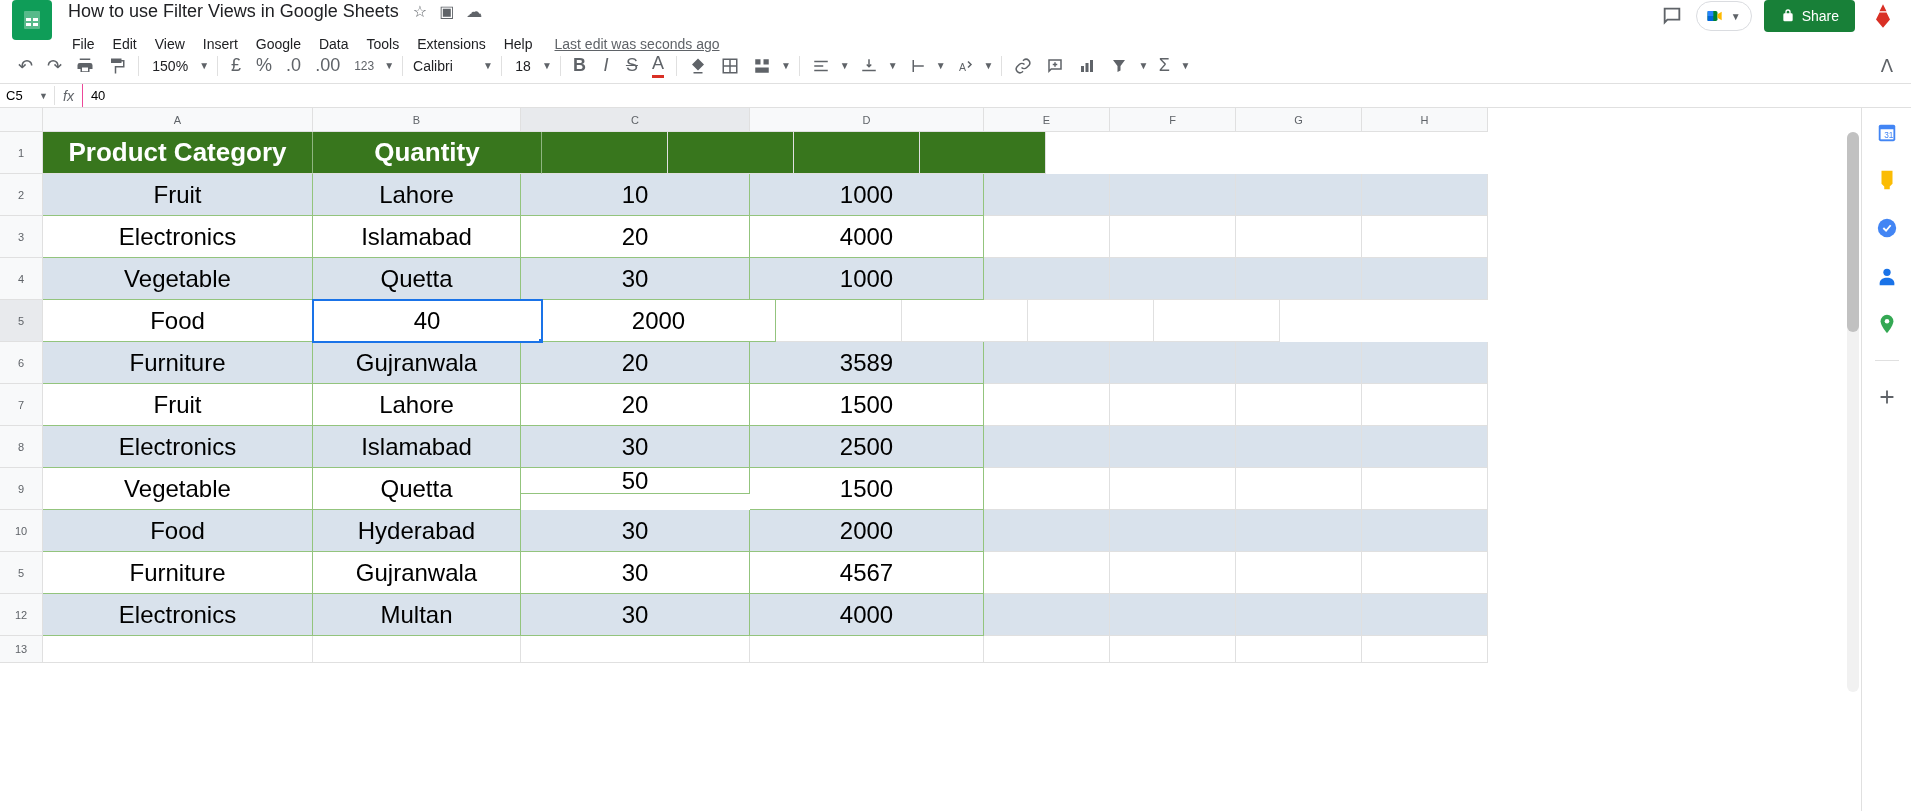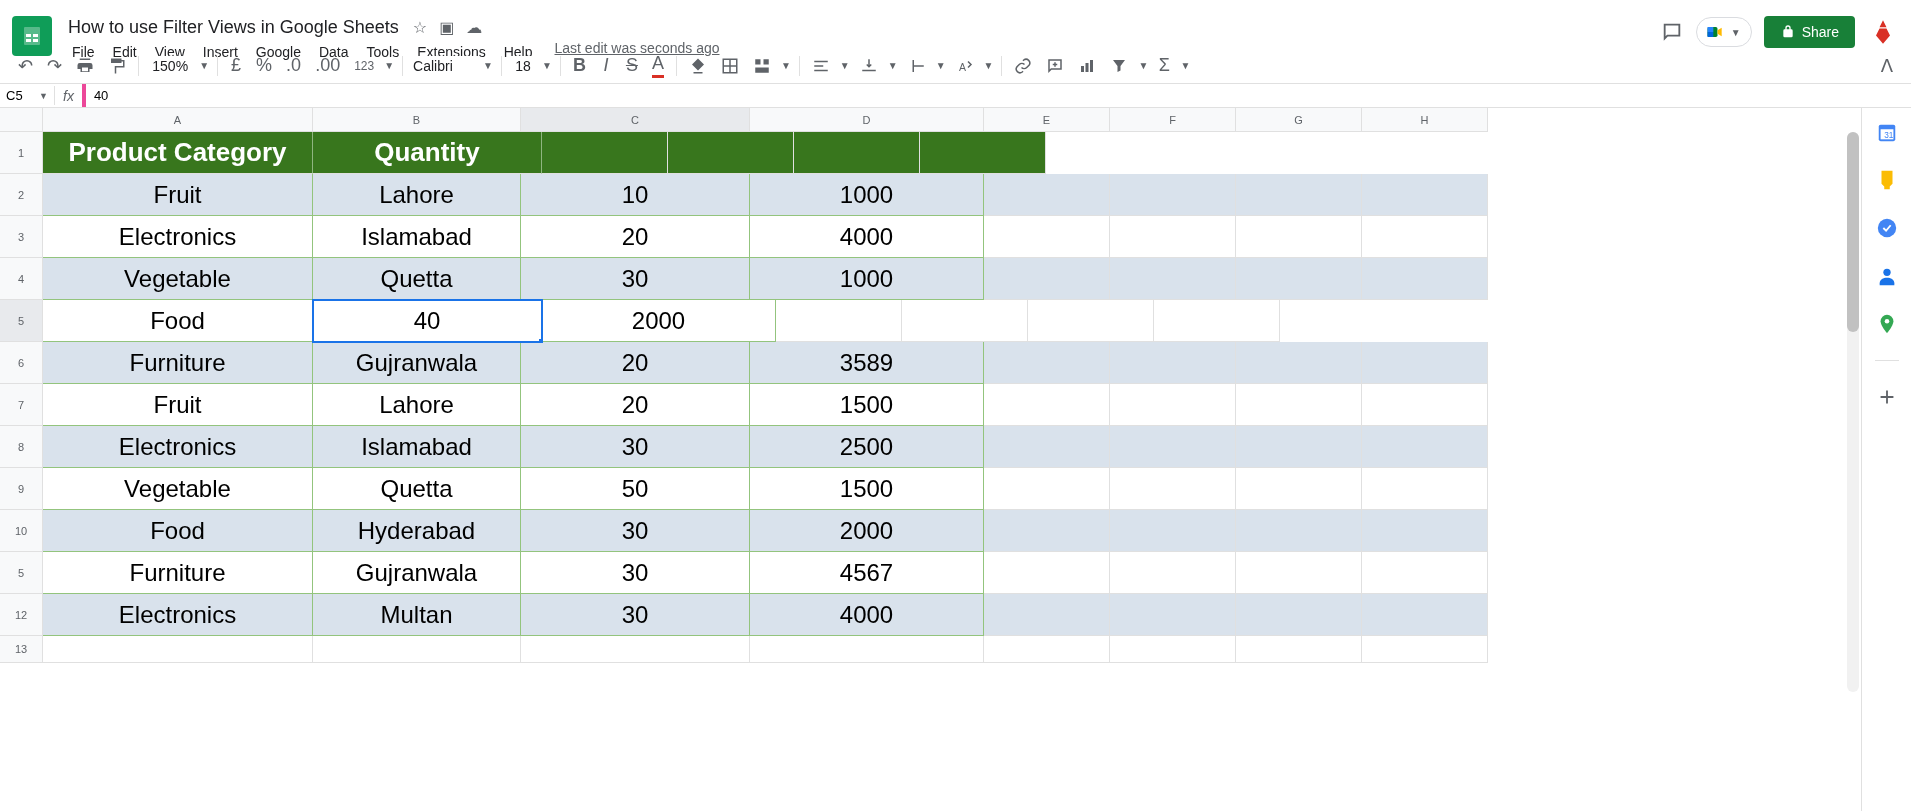--- a/index.html
+++ b/index.html
@@ -1,26 +1,26 @@
 <!DOCTYPE html>
 <html><head>
 <meta charset="utf-8">
 <style>
   * { box-sizing: border-box; margin: 0; padding: 0; }
   body { font-family: Arial, sans-serif; background: #fff; overflow: hidden; width: 1911px; height: 811px; position: relative; }
   
   
-  .header { display: flex; align-items: flex-start; padding: 16px 12px 0 12px; height: 48px; }
+  .header { display: flex; align-items: flex-start; padding: 0 12px 0 12px; height: 48px; }
   .doc-icon { width: 40px; height: 40px; background: #0f9d58; border-radius: 4px; display: flex; align-items: center; justify-content: center; margin-right: 12px; flex-shrink: 0; }
   .doc-icon svg { width: 24px; height: 24px; }
   .title-area { flex: 1; }
   .title-row { display: flex; align-items: center; gap: 8px; height: 22px; }
   .doc-title { font-size: 18px; color: #202124; padding: 2px 4px; }
   .title-icon { color: #5f6368; font-size: 16px; cursor: pointer; padding: 2px; }
-  .menus { display: flex; gap: 2px; margin-top: 2px; align-items: flex-start; }
+  .menus { display: flex; gap: 2px; margin-top: 10px; align-items: center; }
   .menu-item { font-size: 14px; color: #202124; padding: 4px 8px; cursor: pointer; border-radius: 4px; }
   .last-edit { font-size: 14px; color: #5f6368; text-decoration: underline; margin-left: 12px; cursor: pointer; }
   .header-right { display: flex; align-items: center; gap: 12px; margin-left: auto; }
   .hr-icon { width: 24px; height: 24px; color: #5f6368; cursor: pointer; display: flex; align-items: center; justify-content: center; }
   .meet-btn { display: flex; align-items: center; gap: 4px; border: 1px solid #dadce0; border-radius: 20px; padding: 4px 8px; cursor: pointer; }
   .meet-btn svg { width: 20px; height: 20px; }
   .share-btn { background: #188038; color: #fff; border: none; border-radius: 4px; padding: 8px 16px; font-size: 14px; font-weight: 500; display: flex; align-items: center; gap: 6px; cursor: pointer; }
   .avatar { width: 32px; height: 32px; border-radius: 50%; display: flex; align-items: center; justify-content: center; font-weight: bold; color: #d93025; }
 
   
@@ -31,21 +31,21 @@
   .zoom-sel { width: 50px; }
   .font-sel { width: 70px; text-align: left; }
   .size-sel { width: 30px; }
   .dd-arrow { font-size: 10px; color: #5f6368; padding: 0 2px; cursor: pointer; }
   .tb-right { margin-left: auto; }
 
   
   .formula-bar { display: flex; align-items: center; border-bottom: 1px solid #e0e0e0; height: 24px; }
   .name-box { width: 55px; border-right: 1px solid #e0e0e0; padding: 2px 6px; font-size: 13px; display: flex; align-items: center; justify-content: space-between; }
   .nb-arrow { font-size: 9px; color: #5f6368; cursor: pointer; }
-  .fx-label { font-style: italic; color: #5f6368; padding: 0 8px; font-size: 14px; border-right: 4px solid #ec4899; height: 100%; display: flex; align-items: center; }
+  .fx-label { font-style: italic; color: #5f6368; padding: 0 8px; font-size: 14px; border-right: 1px solid #ec4899; height: 100%; display: flex; align-items: center; }
   .formula-input { flex: 1; border: none; outline: none; padding: 2px 8px; font-size: 13px; }
 
   
   .main { display: flex; height: calc(811px - 48px - 36px - 24px); }
   .sheet-area { flex: 1; position: relative; overflow: hidden; }
   .side-panel { width: 50px; border-left: 1px solid #e0e0e0; display: flex; flex-direction: column; align-items: center; padding-top: 12px; gap: 24px; }
   .sp-icon { width: 24px; height: 24px; cursor: pointer; display: flex; align-items: center; justify-content: center; }
 
   
   .grid-wrap { position: relative; }
@@ -368,21 +368,21 @@
             <div class="cell" style="width: 229px; height: 42px;">30</div>
             <div class="cell" style="width: 234px; height: 42px;">2500</div>
             <div class="cell empty-cell" style="border-right: 1px solid rgb(224, 224, 224); border-bottom: 1px solid rgb(224, 224, 224); font-size: 13px; width: 126px; height: 42px;"></div>
             <div class="cell empty-cell" style="border-right: 1px solid rgb(224, 224, 224); border-bottom: 1px solid rgb(224, 224, 224); font-size: 13px; width: 126px; height: 42px;"></div>
             <div class="cell empty-cell" style="border-right: 1px solid rgb(224, 224, 224); border-bottom: 1px solid rgb(224, 224, 224); font-size: 13px; width: 126px; height: 42px;"></div>
             <div class="cell empty-cell" style="border-right: 1px solid rgb(224, 224, 224); border-bottom: 1px solid rgb(224, 224, 224); font-size: 13px; width: 126px; height: 42px;"></div>
           </div>
           <div class="row data-row">
             <div class="cell" style="width: 270px; height: 42px;">Vegetable</div>
             <div class="cell" style="width: 208px; height: 42px;">Quetta</div>
-            <div class="cell" style="width: 229px; height: 42px;">50</div>
+            <div class="cell" style="width: 229px; height: 26px;">50</div>
             <div class="cell" style="width: 234px; height: 42px;">1500</div>
             <div class="cell empty-cell" style="border-right: 1px solid rgb(224, 224, 224); border-bottom: 1px solid rgb(224, 224, 224); font-size: 13px; width: 126px; height: 42px;"></div>
             <div class="cell empty-cell" style="border-right: 1px solid rgb(224, 224, 224); border-bottom: 1px solid rgb(224, 224, 224); font-size: 13px; width: 126px; height: 42px;"></div>
             <div class="cell empty-cell" style="border-right: 1px solid rgb(224, 224, 224); border-bottom: 1px solid rgb(224, 224, 224); font-size: 13px; width: 126px; height: 42px;"></div>
             <div class="cell empty-cell" style="border-right: 1px solid rgb(224, 224, 224); border-bottom: 1px solid rgb(224, 224, 224); font-size: 13px; width: 126px; height: 42px;"></div>
           </div>
           <div class="row data-row alt">
             <div class="cell" style="width: 270px; height: 42px;">Food</div>
             <div class="cell" style="width: 208px; height: 42px;">Hyderabad</div>
             <div class="cell" style="width: 229px; height: 42px;">30</div>

